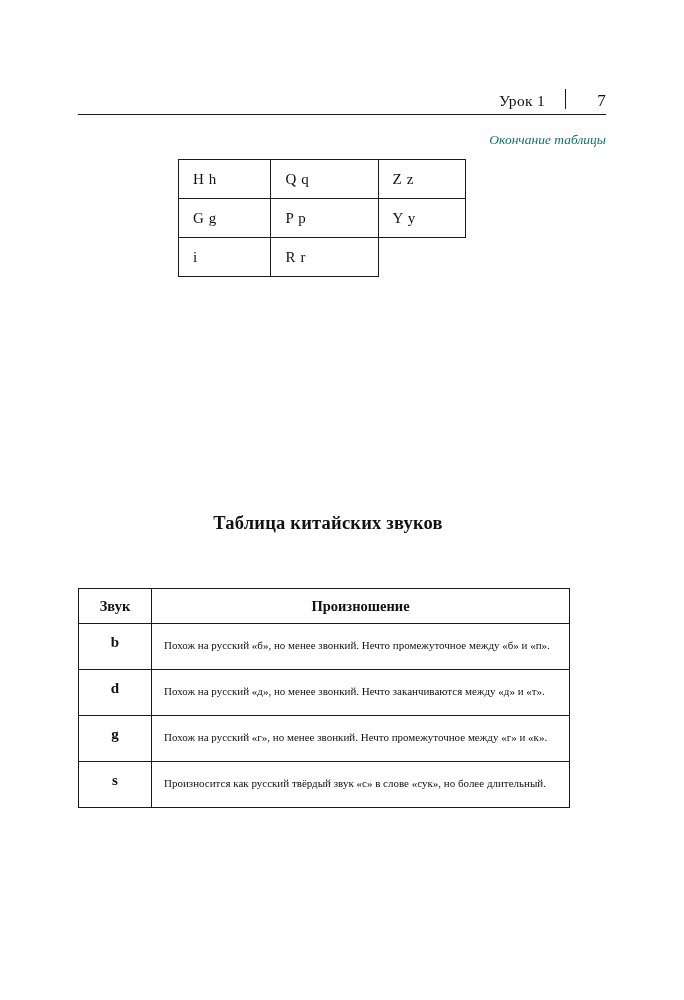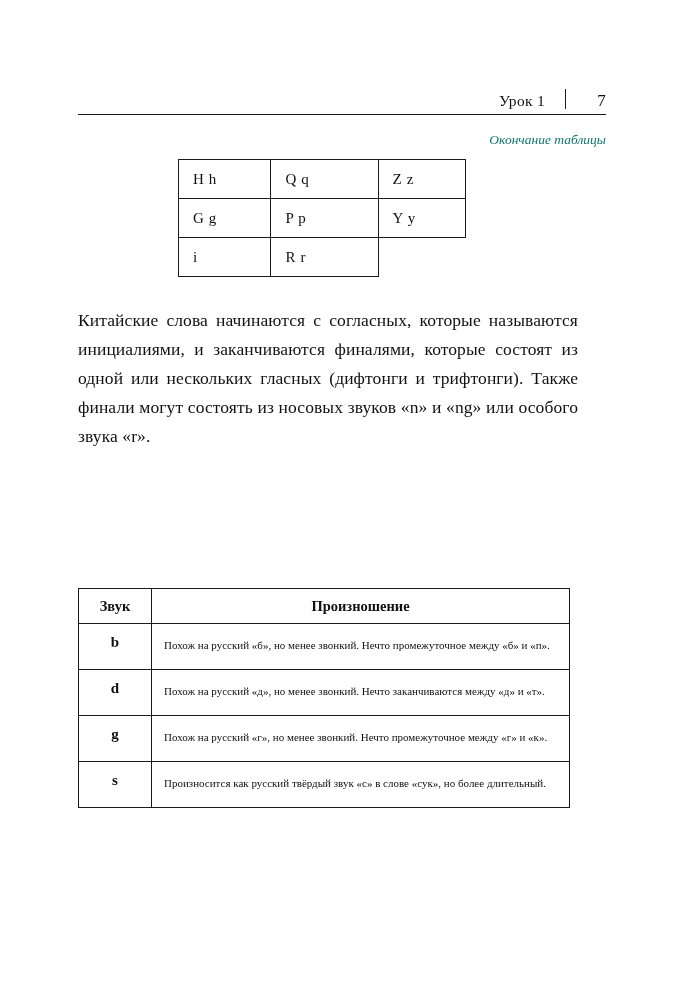--- a/index.html
+++ b/index.html
@@ -199,22 +199,22 @@
         <td class="c3">Y y</td>
       </tr>
       <tr class="last">
         <td class="c1">i</td>
         <td class="c2">R r</td>
         <td class="c3"></td>
       </tr>
     </tbody>
   </table>
 
-  <p class="para">Китайские слова начинаются с согласных, которые называются инициалиями, и заканчиваются финалями, которые состоят из одной или нескольких гласных (дифтонги и трифтонги). Также финали могут состоять из носовых звуков «n» и «ng» или особого звука «r».</p>
-
+
+  <h2 class="h-main">Таблица китайских звуков</h2>
 
   <table class="sounds-table">
     <thead>
       <tr>
         <th class="col-sound">Звук</th>
         <th class="col-desc">Произношение</th>
       </tr>
     </thead>
     <tbody>
       <tr>

